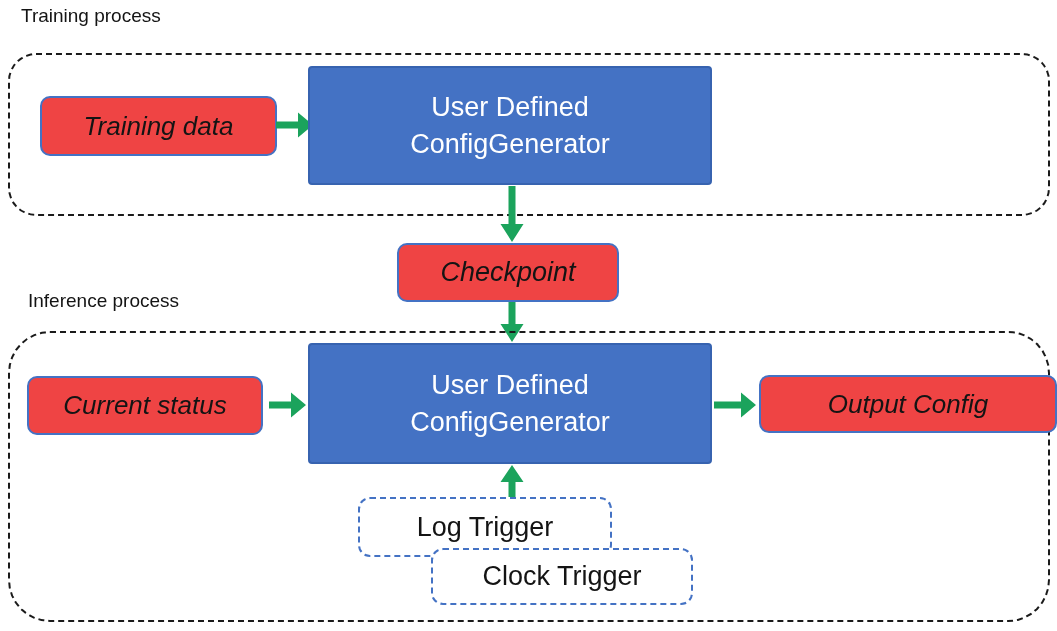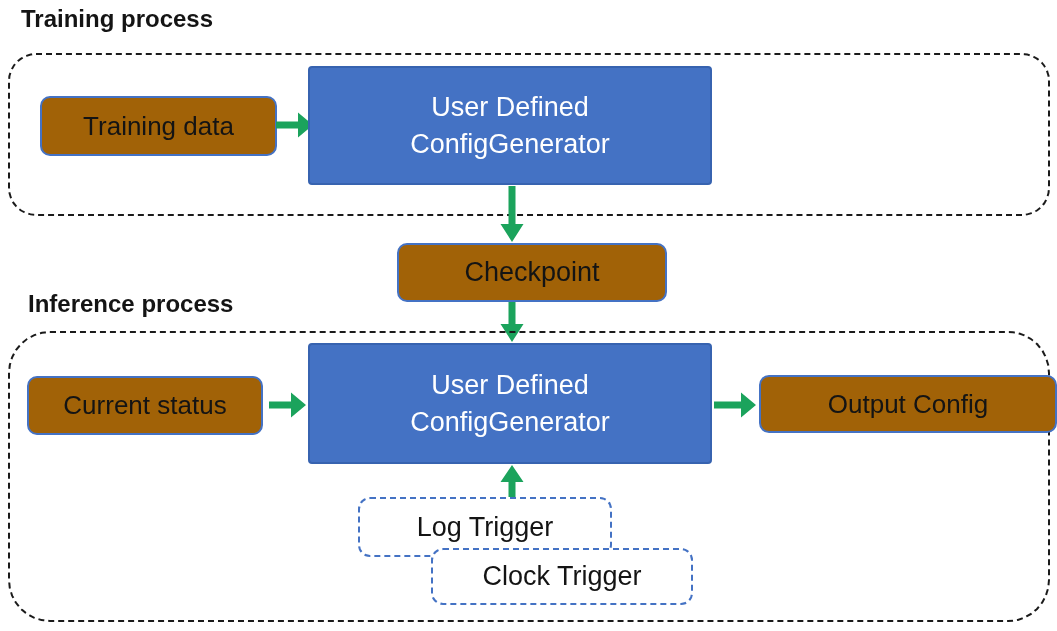--- a/index.html
+++ b/index.html
@@ -13,43 +13,43 @@
     height: 631px;
     background: #ffffff;
     font-family: "Liberation Sans", sans-serif;
     color: var(--text, #141414);
     overflow: hidden;
   }
   .stage * { box-sizing: border-box; }
 
   .section-label {
     position: absolute;
-    font-size: 24px;
+    font-size: 19px;
     color: var(--text, #141414);
     white-space: nowrap;
-    font-weight: bold;
   }
 
   .container-dashed {
     position: absolute;
     border: 2.5px dashed var(--container-border, #1a1a1a);
     background: transparent;
   }
 
   .io-box {
     position: absolute;
-    background: #a16207;
+    background: #ef4444;
     border: 2px solid var(--io-box-border, #4472C4);
     border-radius: 10px;
     display: flex;
     align-items: center;
     justify-content: center;
     font-size: 26px;
     color: var(--text, #141414);
     white-space: nowrap;
+    font-style: italic;
   }
 
   .gen-box {
     position: absolute;
     background: var(--generator-fill, #4472C4);
     border: 2px solid var(--generator-border, #3763B0);
     border-radius: 4px;
     display: flex;
     flex-direction: column;
     align-items: center;
@@ -98,21 +98,21 @@
 
   <div class="gen-box" style="left:308px; top:66px; width:404px; height:119px;">
     <span>User Defined</span>
     <span>ConfigGenerator</span>
   </div>
 
   <svg class="arrow" style="left:499px; top:186px;" width="26" height="56" viewBox="0 0 26 56">
     <polygon points="9.5,0 16.5,0 16.5,38 24.5,38 13,56 1.5,38 9.5,38"></polygon>
   </svg>
 
-  <div class="io-box" style="left:397px; top:243px; width:270px; height:59px; font-size:27px;">Checkpoint</div>
+  <div class="io-box" style="left:397px; top:243px; width:222px; height:59px; font-size:27px;">Checkpoint</div>
 
   <svg class="arrow" style="left:499px; top:302px;" width="26" height="40" viewBox="0 0 26 40">
     <polygon points="9.5,0 16.5,0 16.5,22 24.5,22 13,40 1.5,22 9.5,22"></polygon>
   </svg>
 
   <div class="section-label" style="left:28px; top:290px;">Inference process</div>
 
   <div class="container-dashed" style="left:8px; top:331px; width:1042px; height:291px; border-radius:42px;"></div>
 
   <div class="io-box" style="left:27px; top:376px; width:236px; height:59px;">Current status</div>

